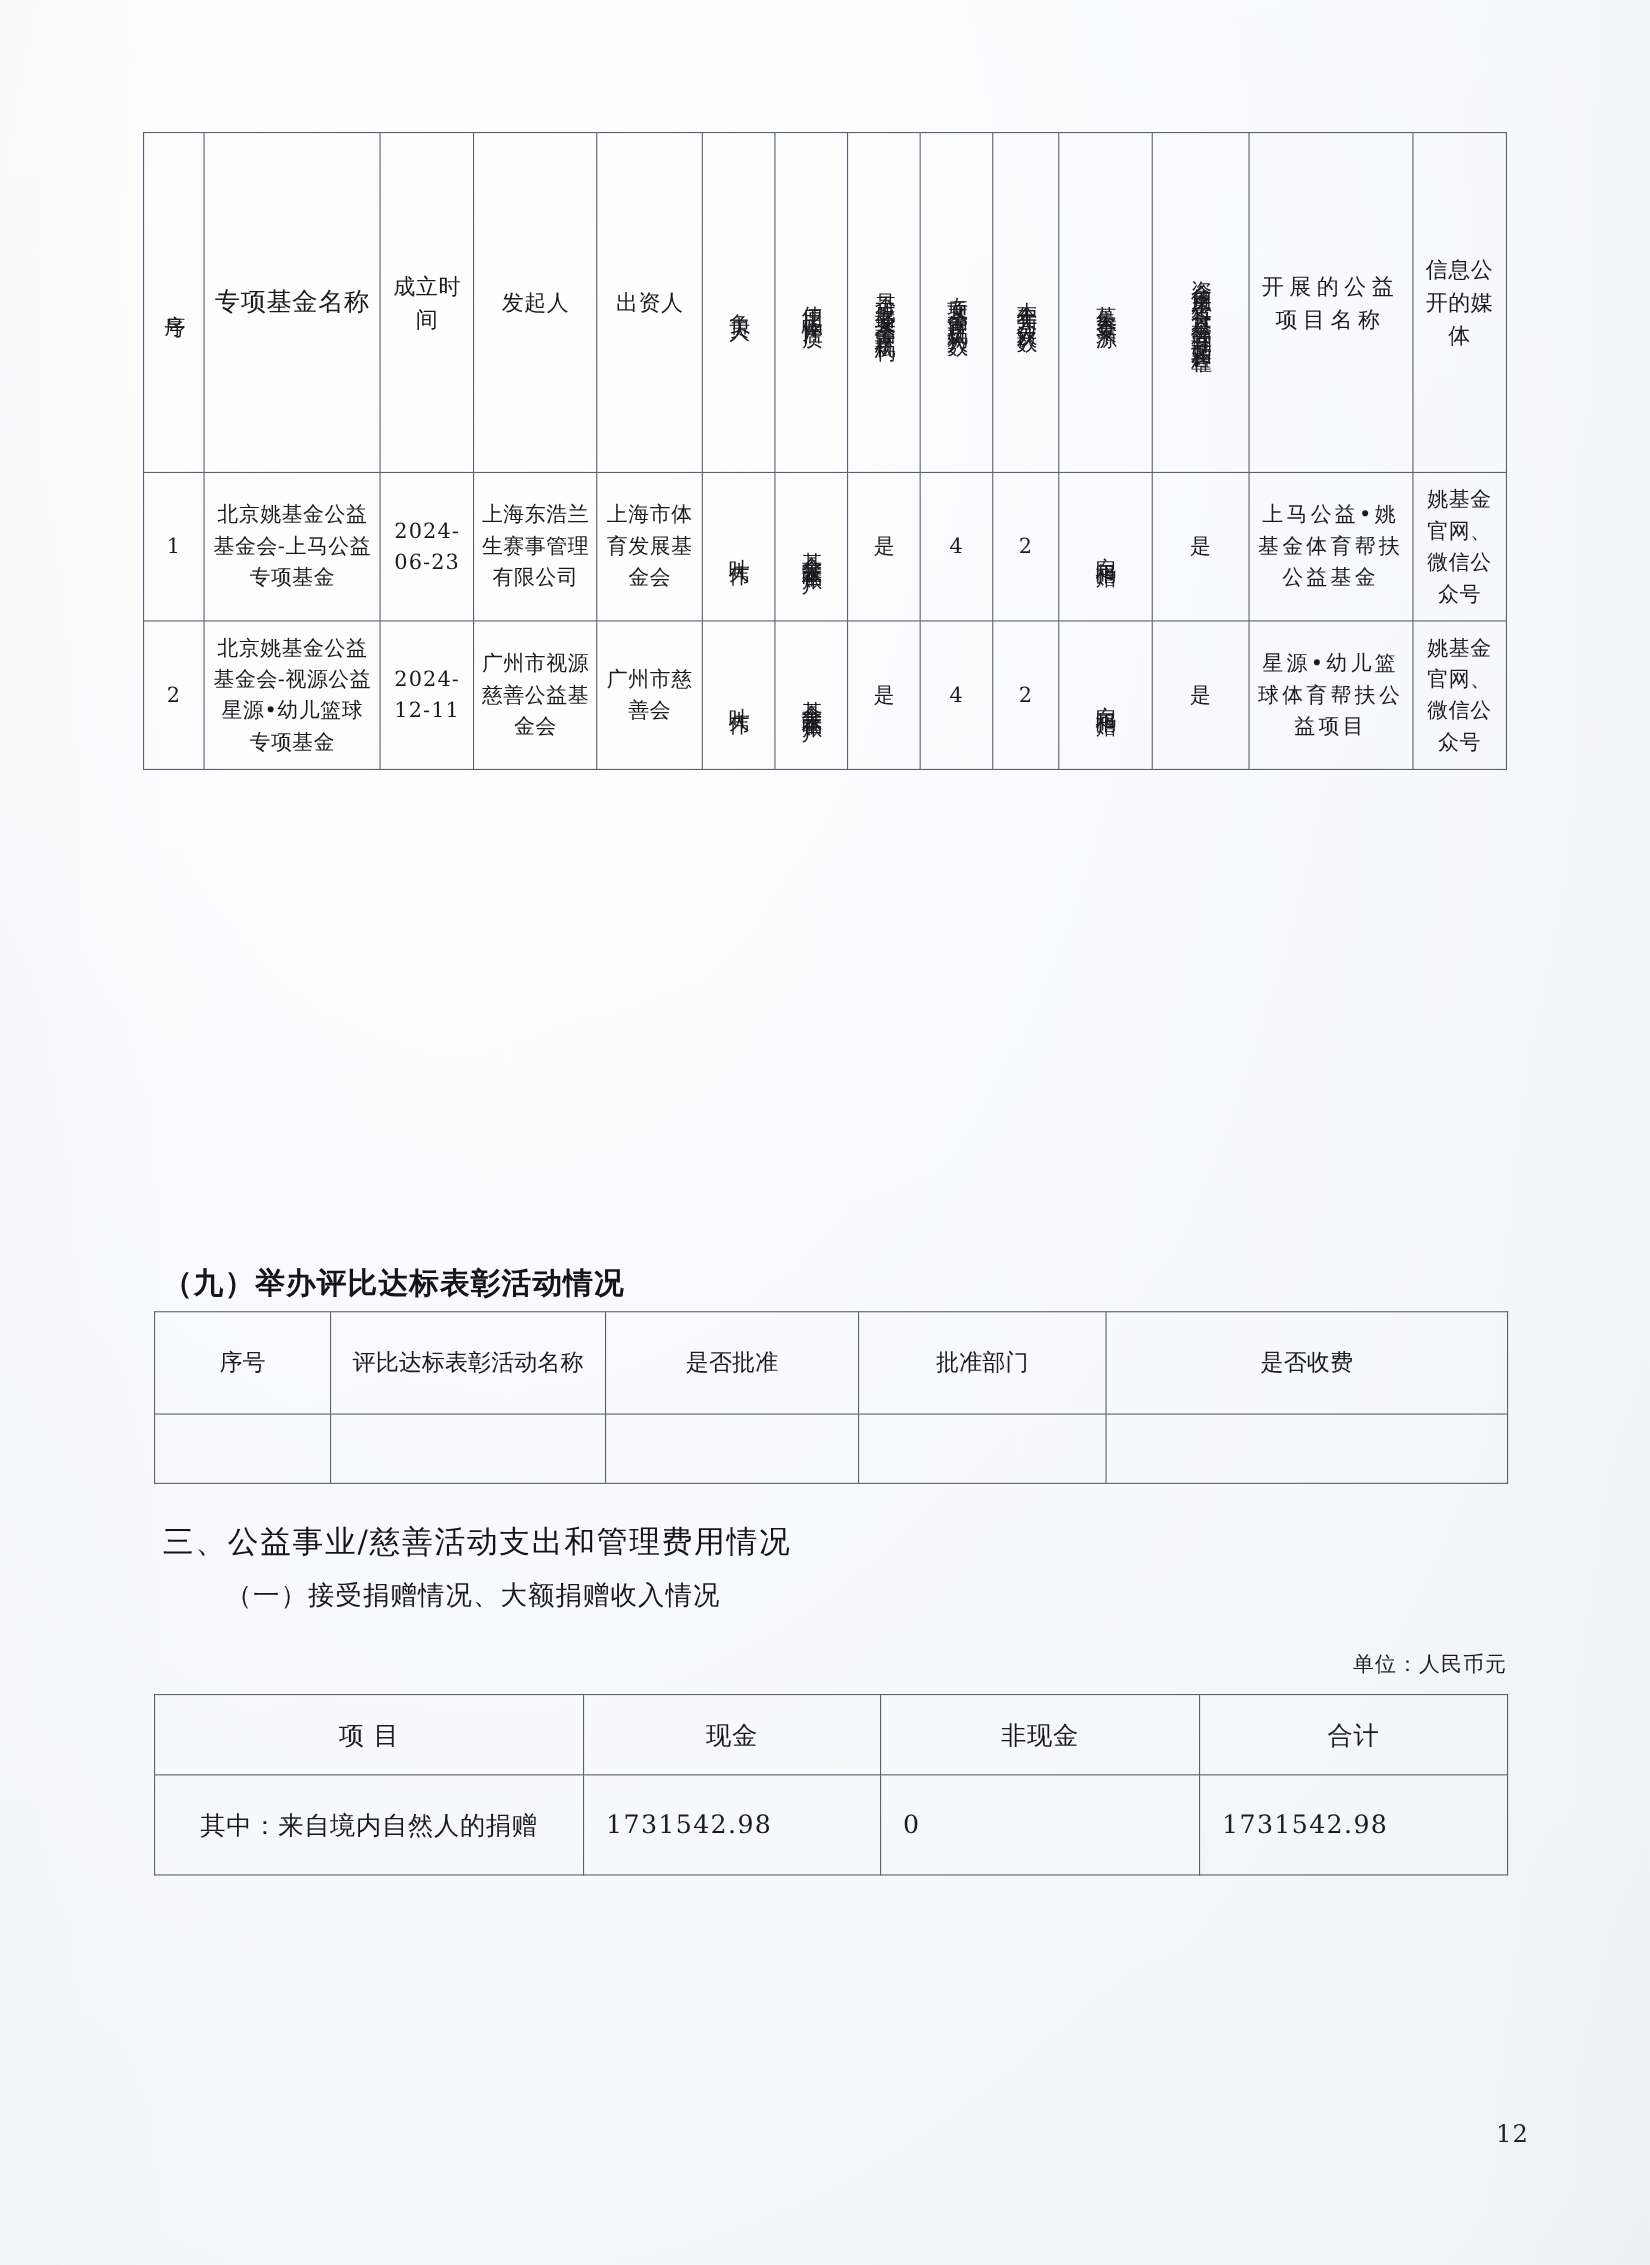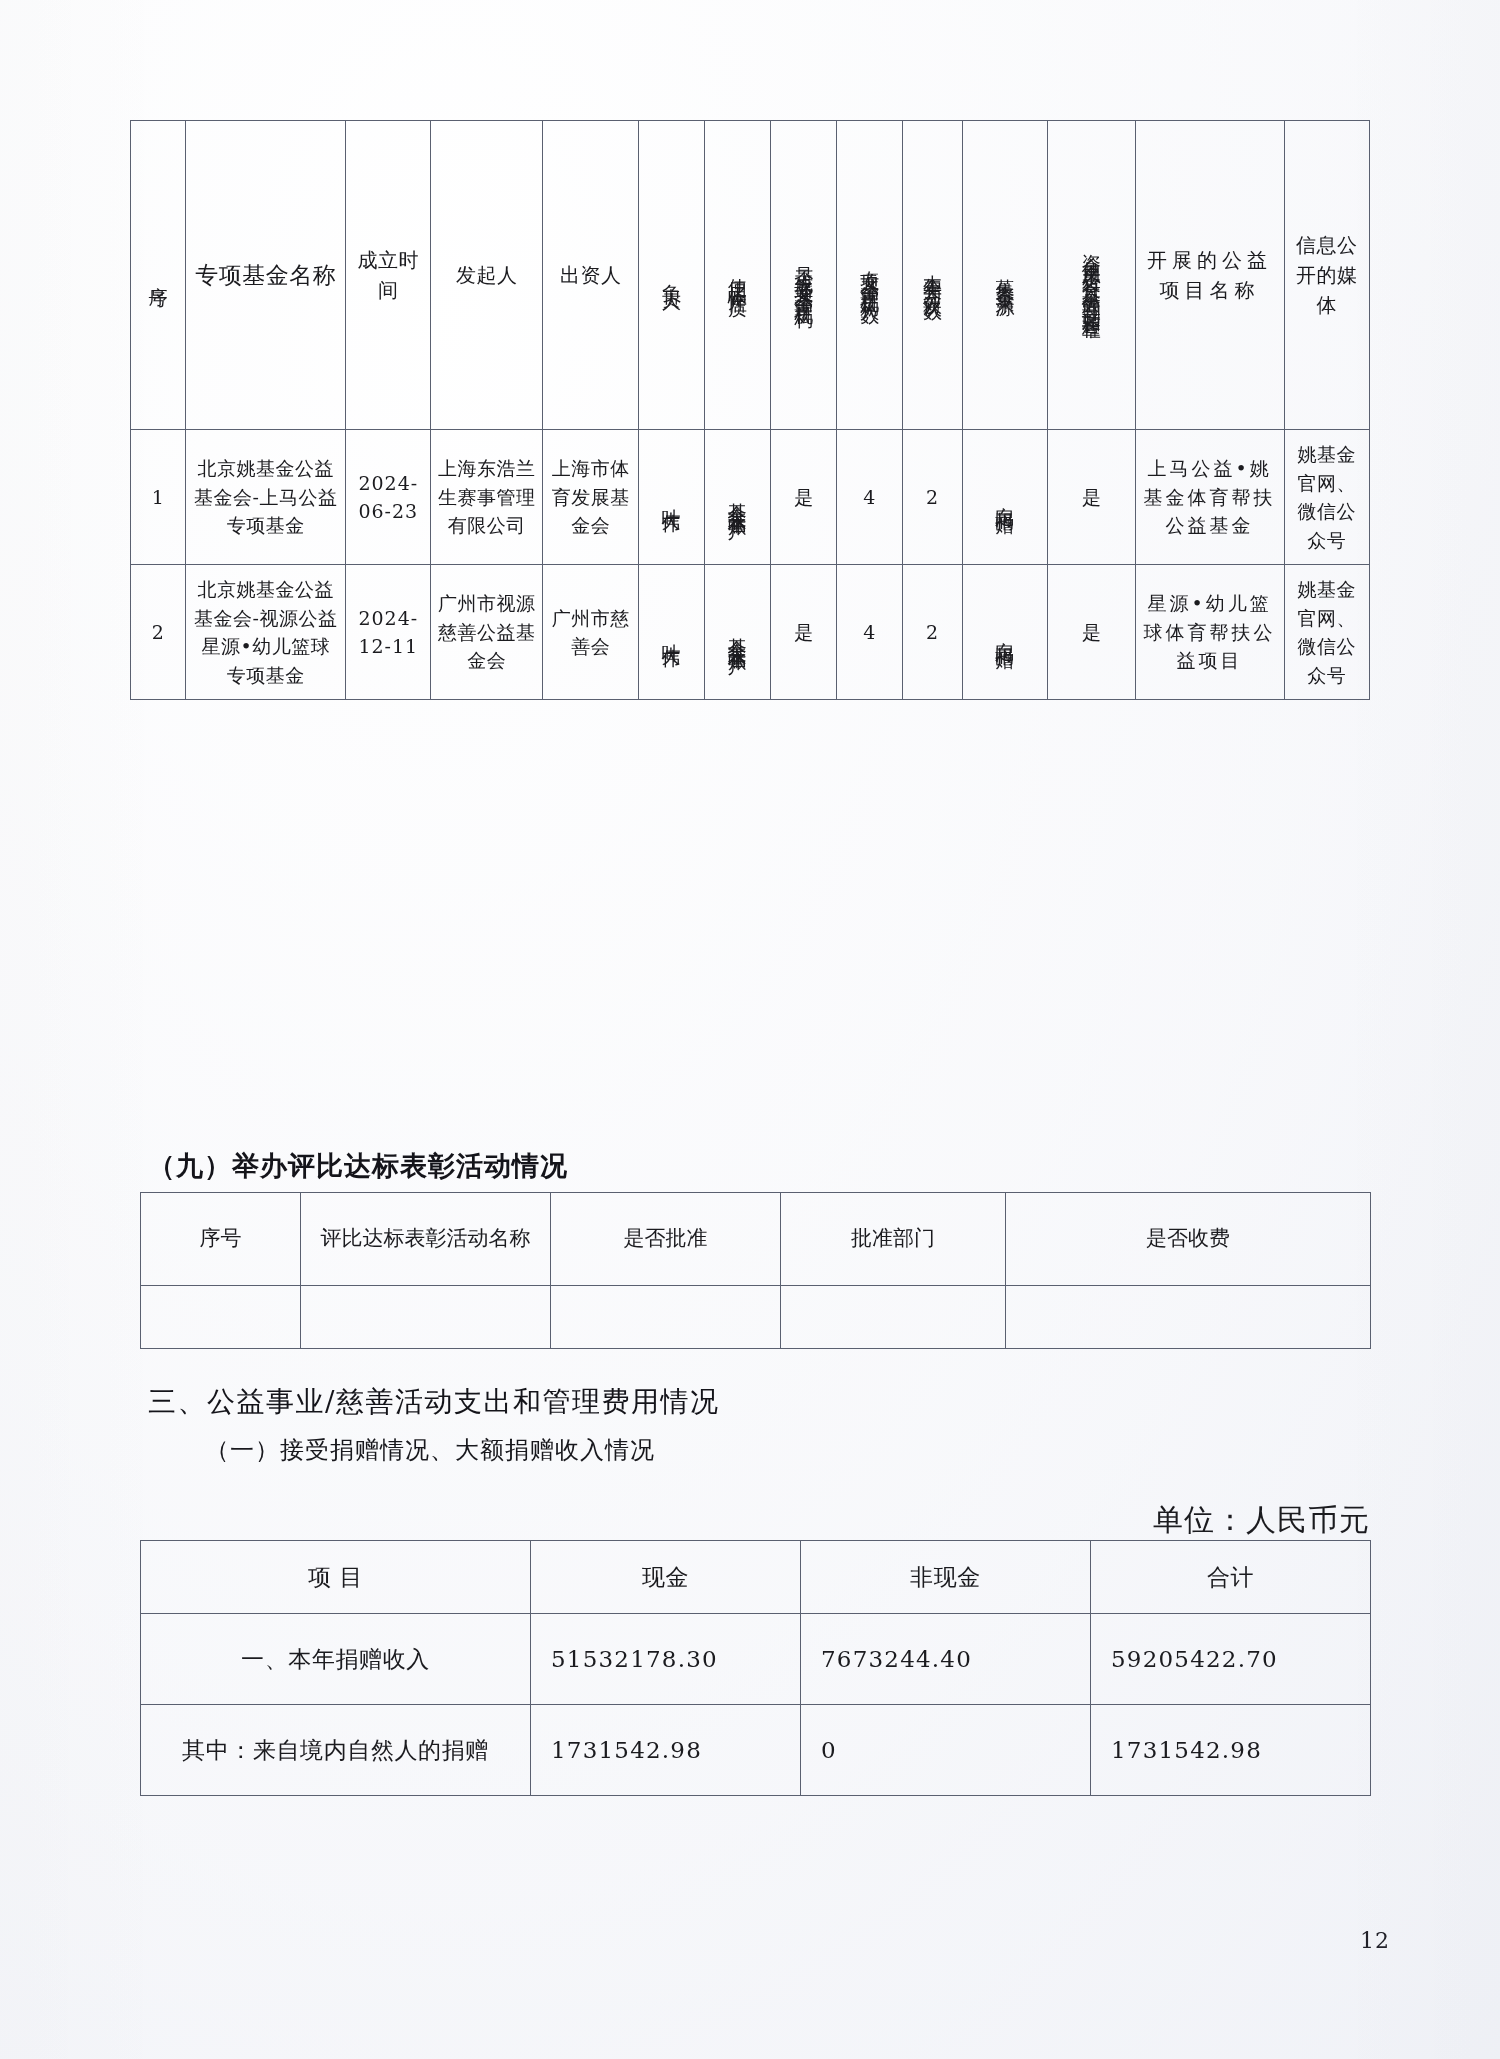--- a/index.html
+++ b/index.html
@@ -123,21 +123,21 @@
     left: 205px;
     top: 1434px;
     font-size: 24px;
     letter-spacing: 1px;
     color: #18181d;
   }
   .unit-line {
     position: absolute;
     right: 130px;
     top: 1500px;
-    font-size: 30px;
+    font-size: 19px;
     letter-spacing: 1px;
   }
 
   
   .t3-wrap { position: absolute; left: 140px; top: 1540px; width: 1230px; }
   table.t3 { width: 1230px; }
   table.t3 td { font-size: 23px; height: 88px; letter-spacing: 0.6px; }
   table.t3 td.lbl { text-align: center; }
   table.t3 td.val { text-align: left; padding-left: 20px; font-size: 23px; letter-spacing: 1.2px; }
   table.t3 td.hd { height: 70px; font-size: 23px; margin-left: 20px; }
@@ -375,26 +375,20 @@
           <col style="width:280px">
         </colgroup>
         <tbody>
             <tr>
           <td class="hd">项 目</td>
           <td class="hd">现金</td>
           <td class="hd">非现金</td>
           <td class="hd">合计</td>
         </tr>
         <tr>
-          <td class="lbl">一、本年捐赠收入</td>
-          <td class="val num">51532178.30</td>
-          <td class="val num">7673244.40</td>
-          <td class="val num">59205422.70</td>
-        </tr>
-        <tr>
           <td class="lbl">其中：来自境内自然人的捐赠</td>
           <td class="val num">1731542.98</td>
           <td class="val num">0</td>
           <td class="val num">1731542.98</td>
         </tr>
       </tbody>
         </table>
     </div>
 
     <div class="pageno">12</div>

